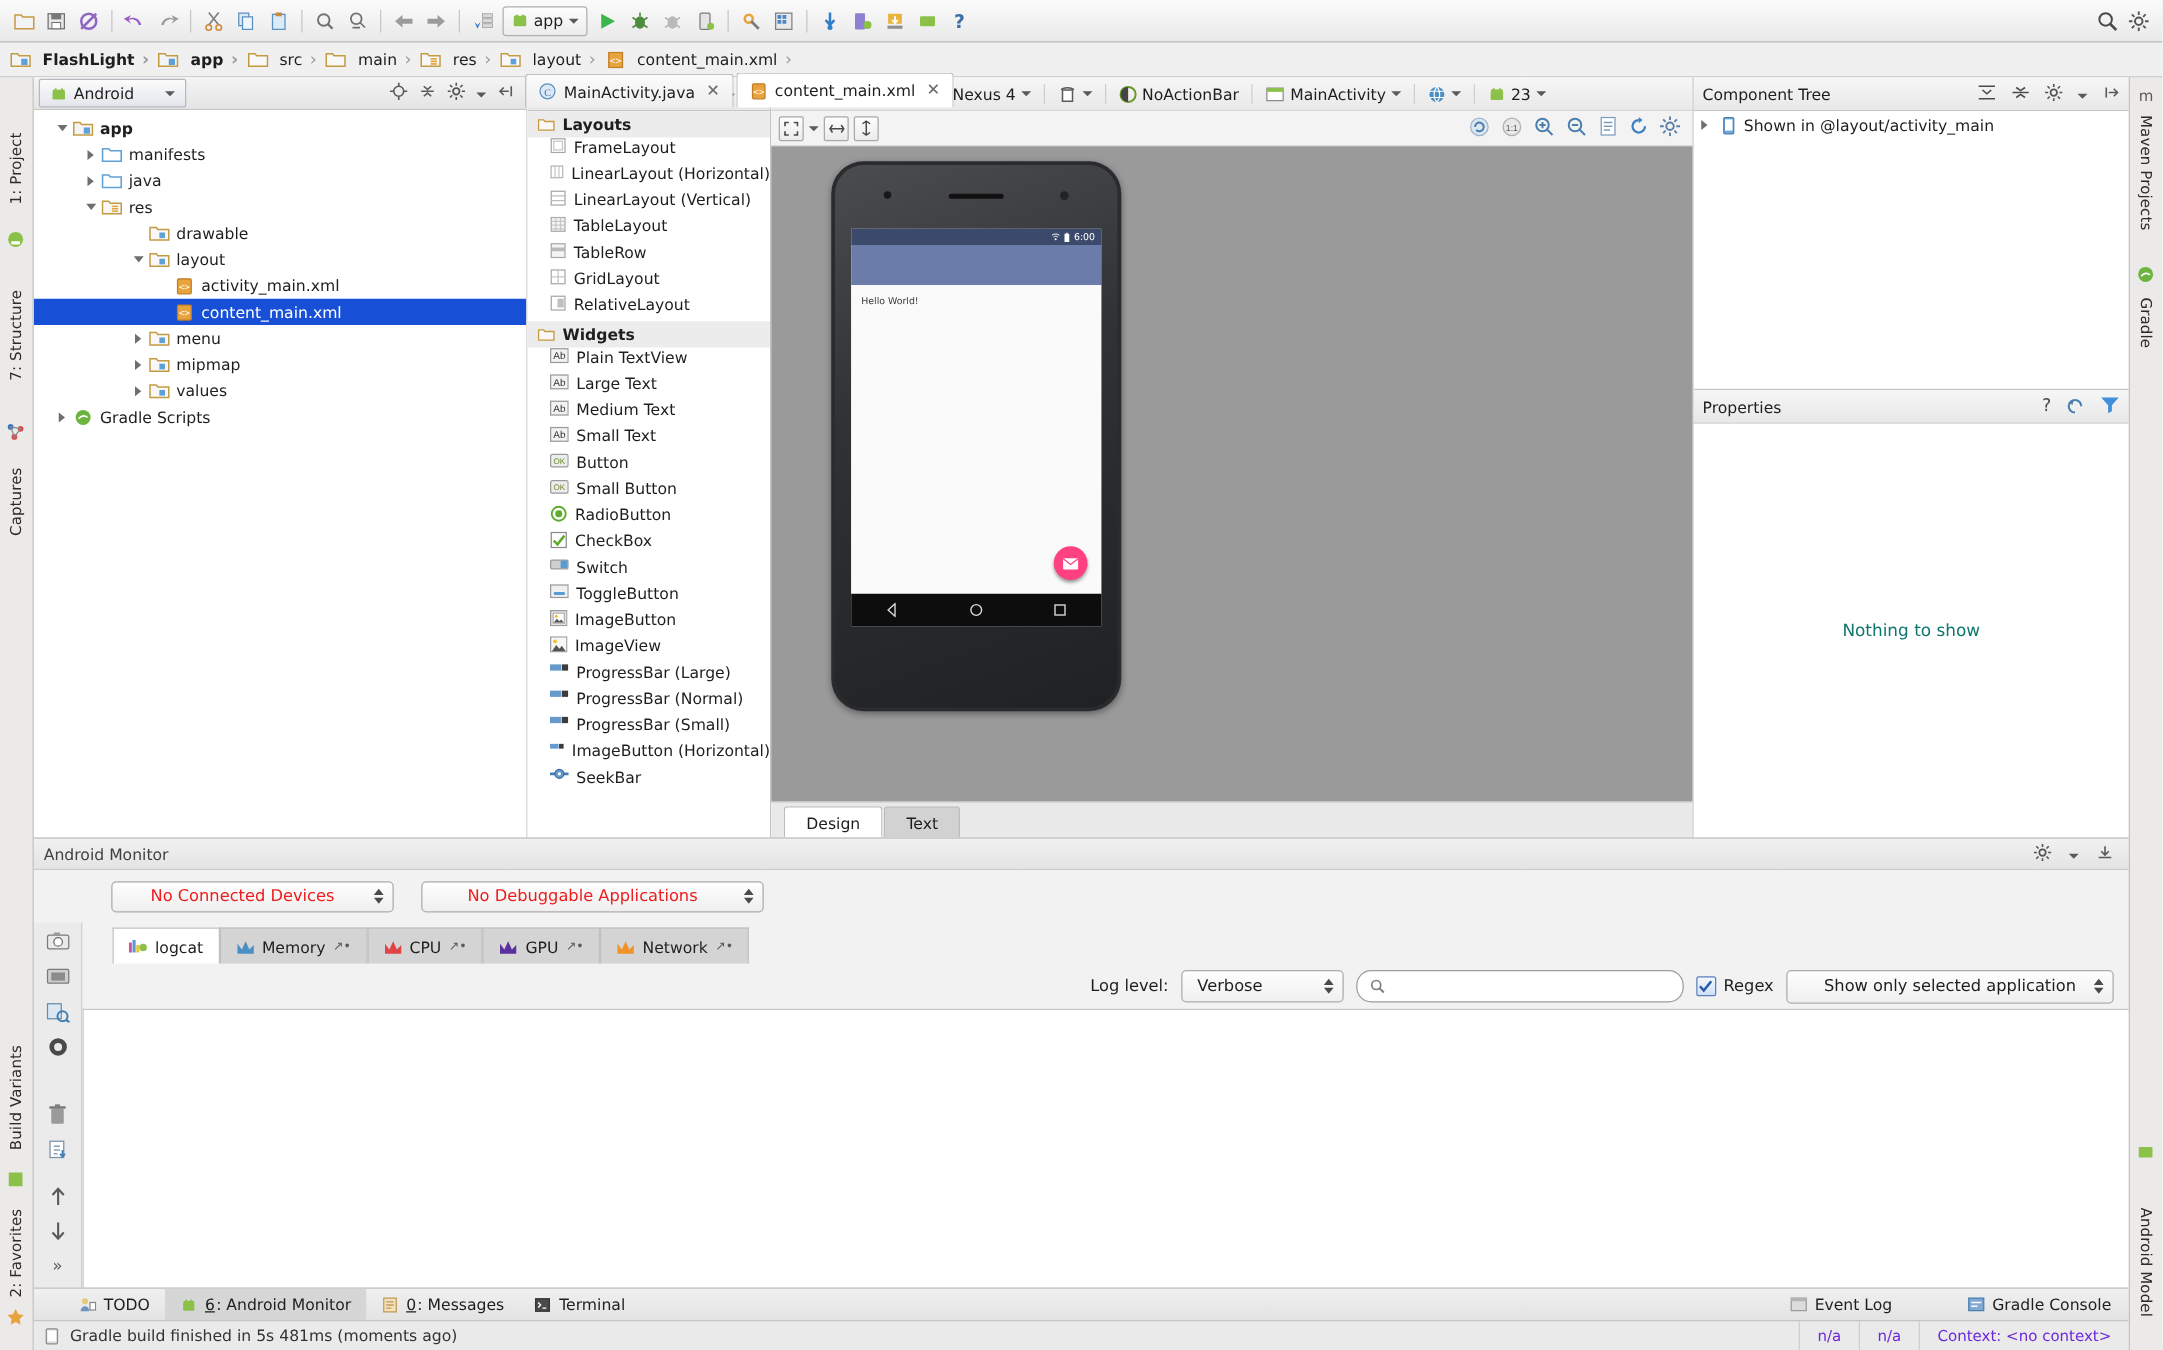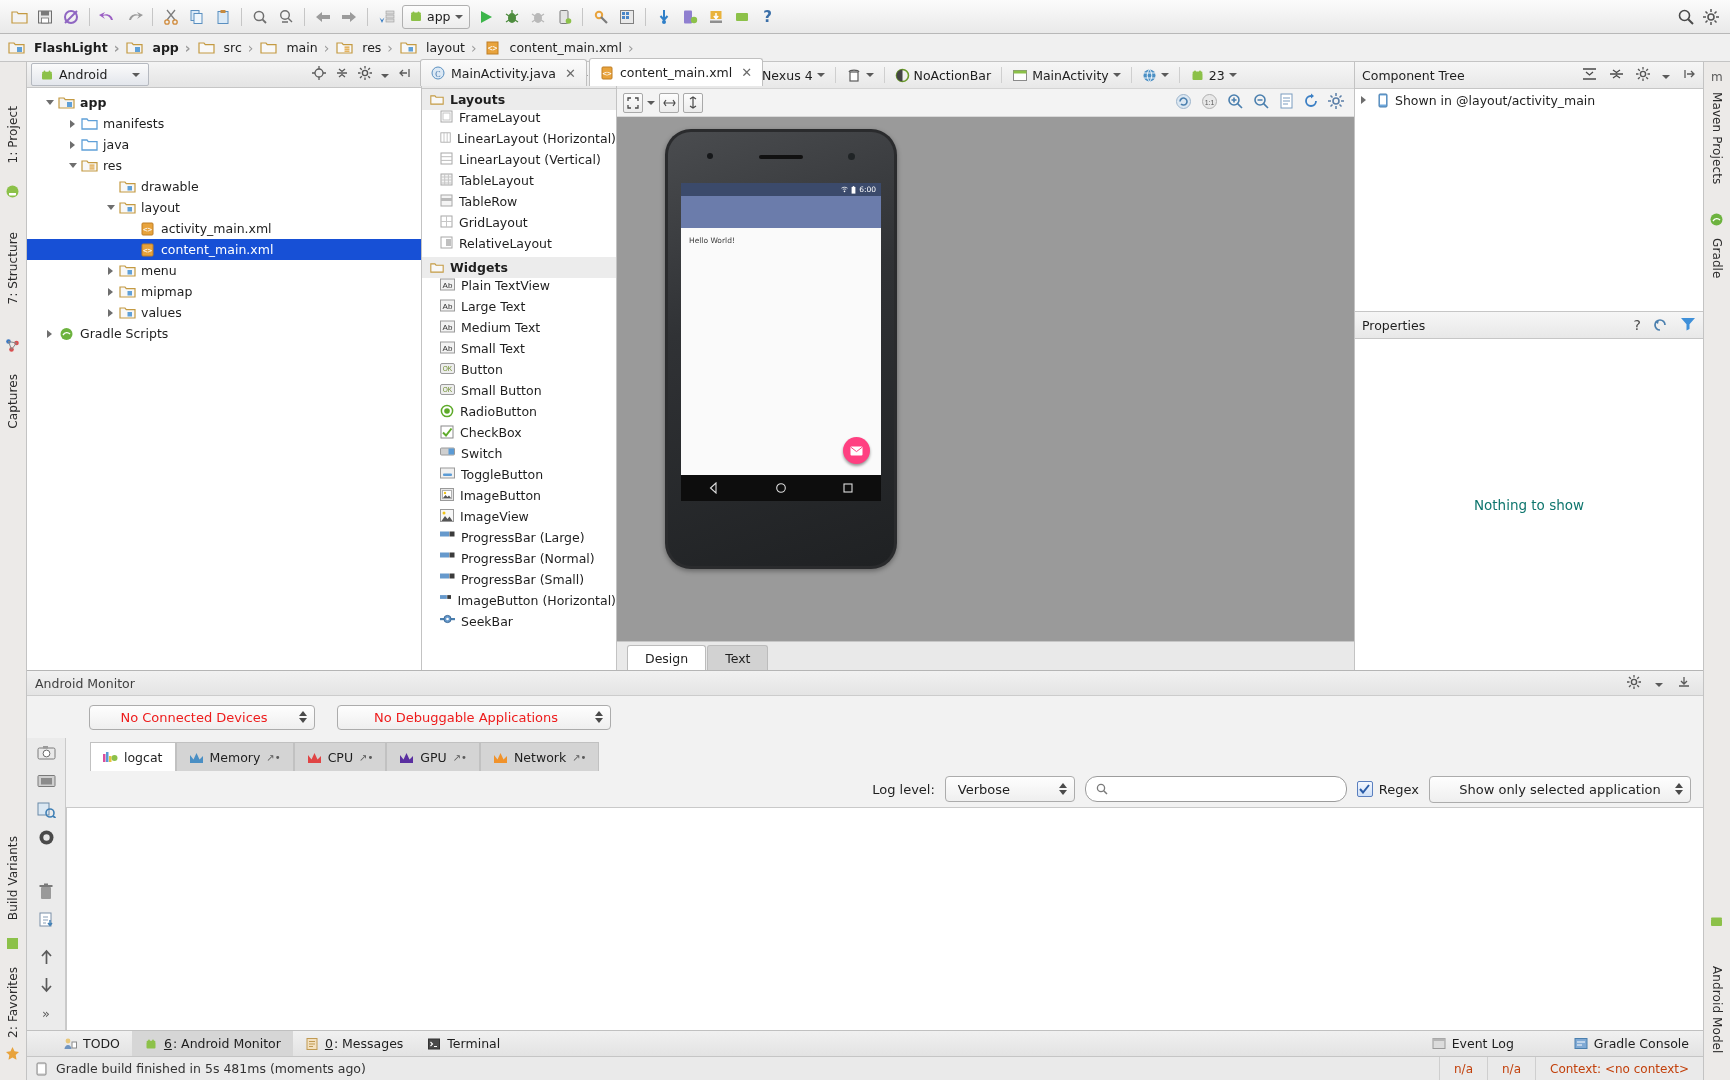--- a/index.html
+++ b/index.html
@@ -147,21 +147,21 @@
   .statTabs{height:25px;background:linear-gradient(#f0f0f0,#e3e3e3);border-top:1px solid #c0c0c0;
             display:flex;align-items:center;padding-left:24px;flex:0 0 25px;}
   .sTab{display:flex;align-items:center;gap:6px;height:25px;padding:0 12px;font-size:12.5px;}
   .sTab.on{background:#d6d6d6;}
   .sTab .u{text-decoration:underline;}
   .statTabs .rsp{margin-left:auto;display:flex;align-items:center;gap:20px;padding-right:14px;}
   .statusBar{height:23px;background:#eaeaea;border-top:1px solid #c5c5c5;display:flex;align-items:center;
              padding-left:8px;gap:8px;font-size:12.5px;color:#333;flex:0 0 23px;}
   .statusBar .rsec{margin-left:auto;display:flex;align-items:center;height:23px;}
   .statusBar .cell{border-left:1px solid #cfcfcf;padding:0 14px;height:23px;display:flex;align-items:center;
-                   color:#c2410c;font-size:12px;}
+                   color:#6d28d9;font-size:12px;}
 
   .ficon svg,.tb-item svg,.mtIcon svg{display:block;}
 </style>
 </head>
 <body>
 
 <div class="app">
 
   <div class="toolbar">
     <div class="tb-item">

